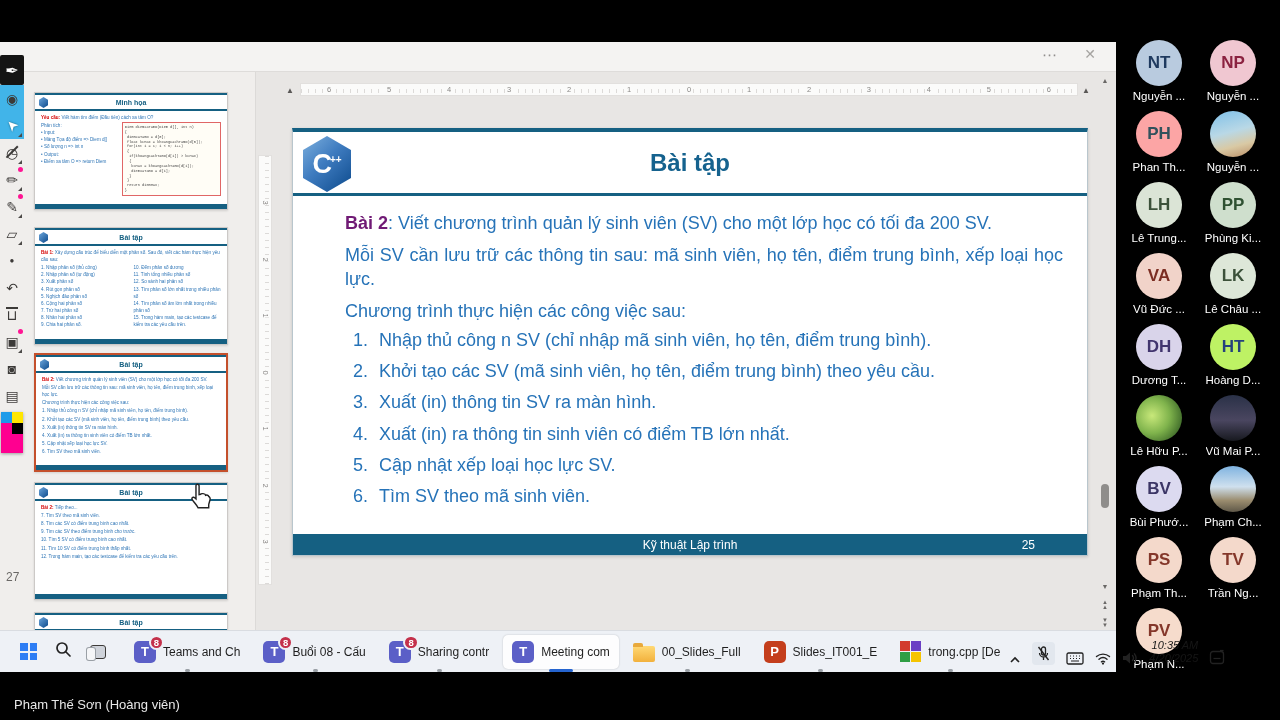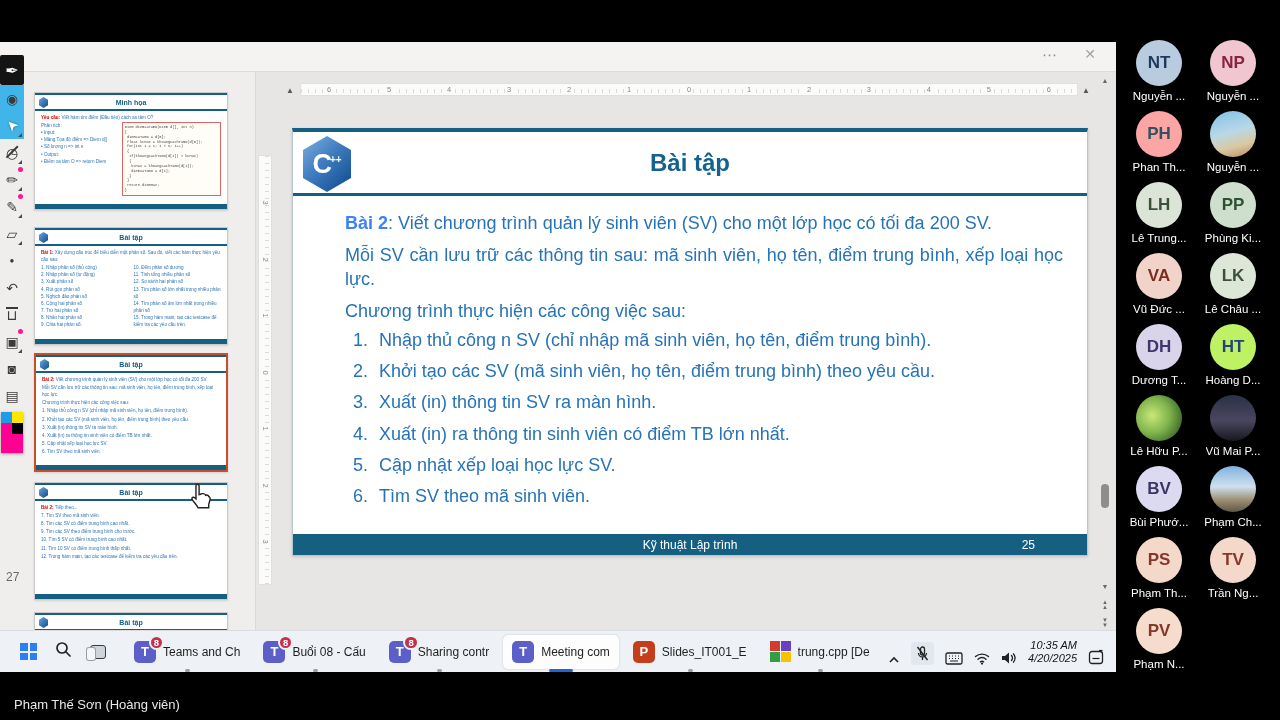--- a/index.html
+++ b/index.html
@@ -62,21 +62,21 @@
   .cpp-logo { position:absolute; left:10px; top:4px; width:48px; height:56px;
               background:linear-gradient(135deg,#7db0de 0%,#3f7cc0 45%,#0c4a8c 100%);
               clip-path:polygon(50% 0,100% 25%,100% 75%,50% 100%,0 75%,0 25%);
               display:flex; align-items:center; justify-content:center; color:#fff; }
   .cpp-logo .c { font-size:27px; font-weight:bold; }
   .cpp-logo .pp { font-size:10px; font-weight:bold; margin:-10px 0 0 -2px; }
   .slide-title { position:absolute; left:0; right:0; top:17px; text-align:center; font-size:24px; font-weight:bold; color:#15628e; }
   .slide-body { padding:15px 24px 0 52px; color:#2673b8; font-size:18px; }
   .para { margin-bottom:7px; line-height:1.37; }
   .j { text-align:justify; }
-  .lead-red { color:#3b82f6; font-weight:bold; }
+  .lead-red { color:#701a75; font-weight:bold; }
   #slide-list { margin:4px 0 0 0; padding-left:28px; }
   #slide-list li { margin-bottom:11.5px; line-height:1.1; padding-left:6px; }
   .slide-footer { position:absolute; left:0; right:0; bottom:0; height:21px; background:#156082; color:#fff;
                   font-size:12px; display:flex; align-items:center; justify-content:center; }
   .slide-footer .pg { position:absolute; right:52px; }
 
   
   .scrollbar { position:absolute; right:4px; top:34px; width:14px; height:552px; }
   .sb-btn { position:absolute; left:0; width:14px; text-align:center; font-size:7px; color:#6a6866; line-height:10px; }
   .sb-thumb { position:absolute; left:3px; top:408px; width:8px; height:24px; background:#8f8d8b; border-radius:4px; }
@@ -508,35 +508,42 @@
         </div>
         <div class="tb-app active">
           <span class="tb-ic">
             <div class="ic-teams">T</div>
           </span>
           <span class="tb-label">Meeting com</span>
           <i class="rundot"></i>
         </div>
         <div class="tb-app">
           <span class="tb-ic">
+            <div class="ic-folder"></div>
+          </span>
+          <span class="tb-label">00_Slides_Full</span>
+          <i class="rundot"></i>
+        </div>
+        <div class="tb-app">
+          <span class="tb-ic">
             <div class="ic-ppt">P</div>
           </span>
           <span class="tb-label">Slides_IT001_E</span>
           <i class="rundot"></i>
         </div>
         <div class="tb-app">
           <span class="tb-ic">
             <div class="ic-dev">
               <i></i>
               <i></i>
               <i></i>
               <i></i>
             </div>
           </span>
-          <span class="tb-label">trung.cpp [De</span>
+          <span class="tb-label">trong.cpp [De</span>
           <i class="rundot"></i>
         </div>
       </div>
     <div class="tray">
       <span>
         <svg width="12" height="10" viewBox="0 0 12 10">
             <path d="M2 7l4-4 4 4" fill="none" stroke="#222" stroke-width="1.6"></path>
           </svg>
       </span>
       <span class="mic-wrap">

